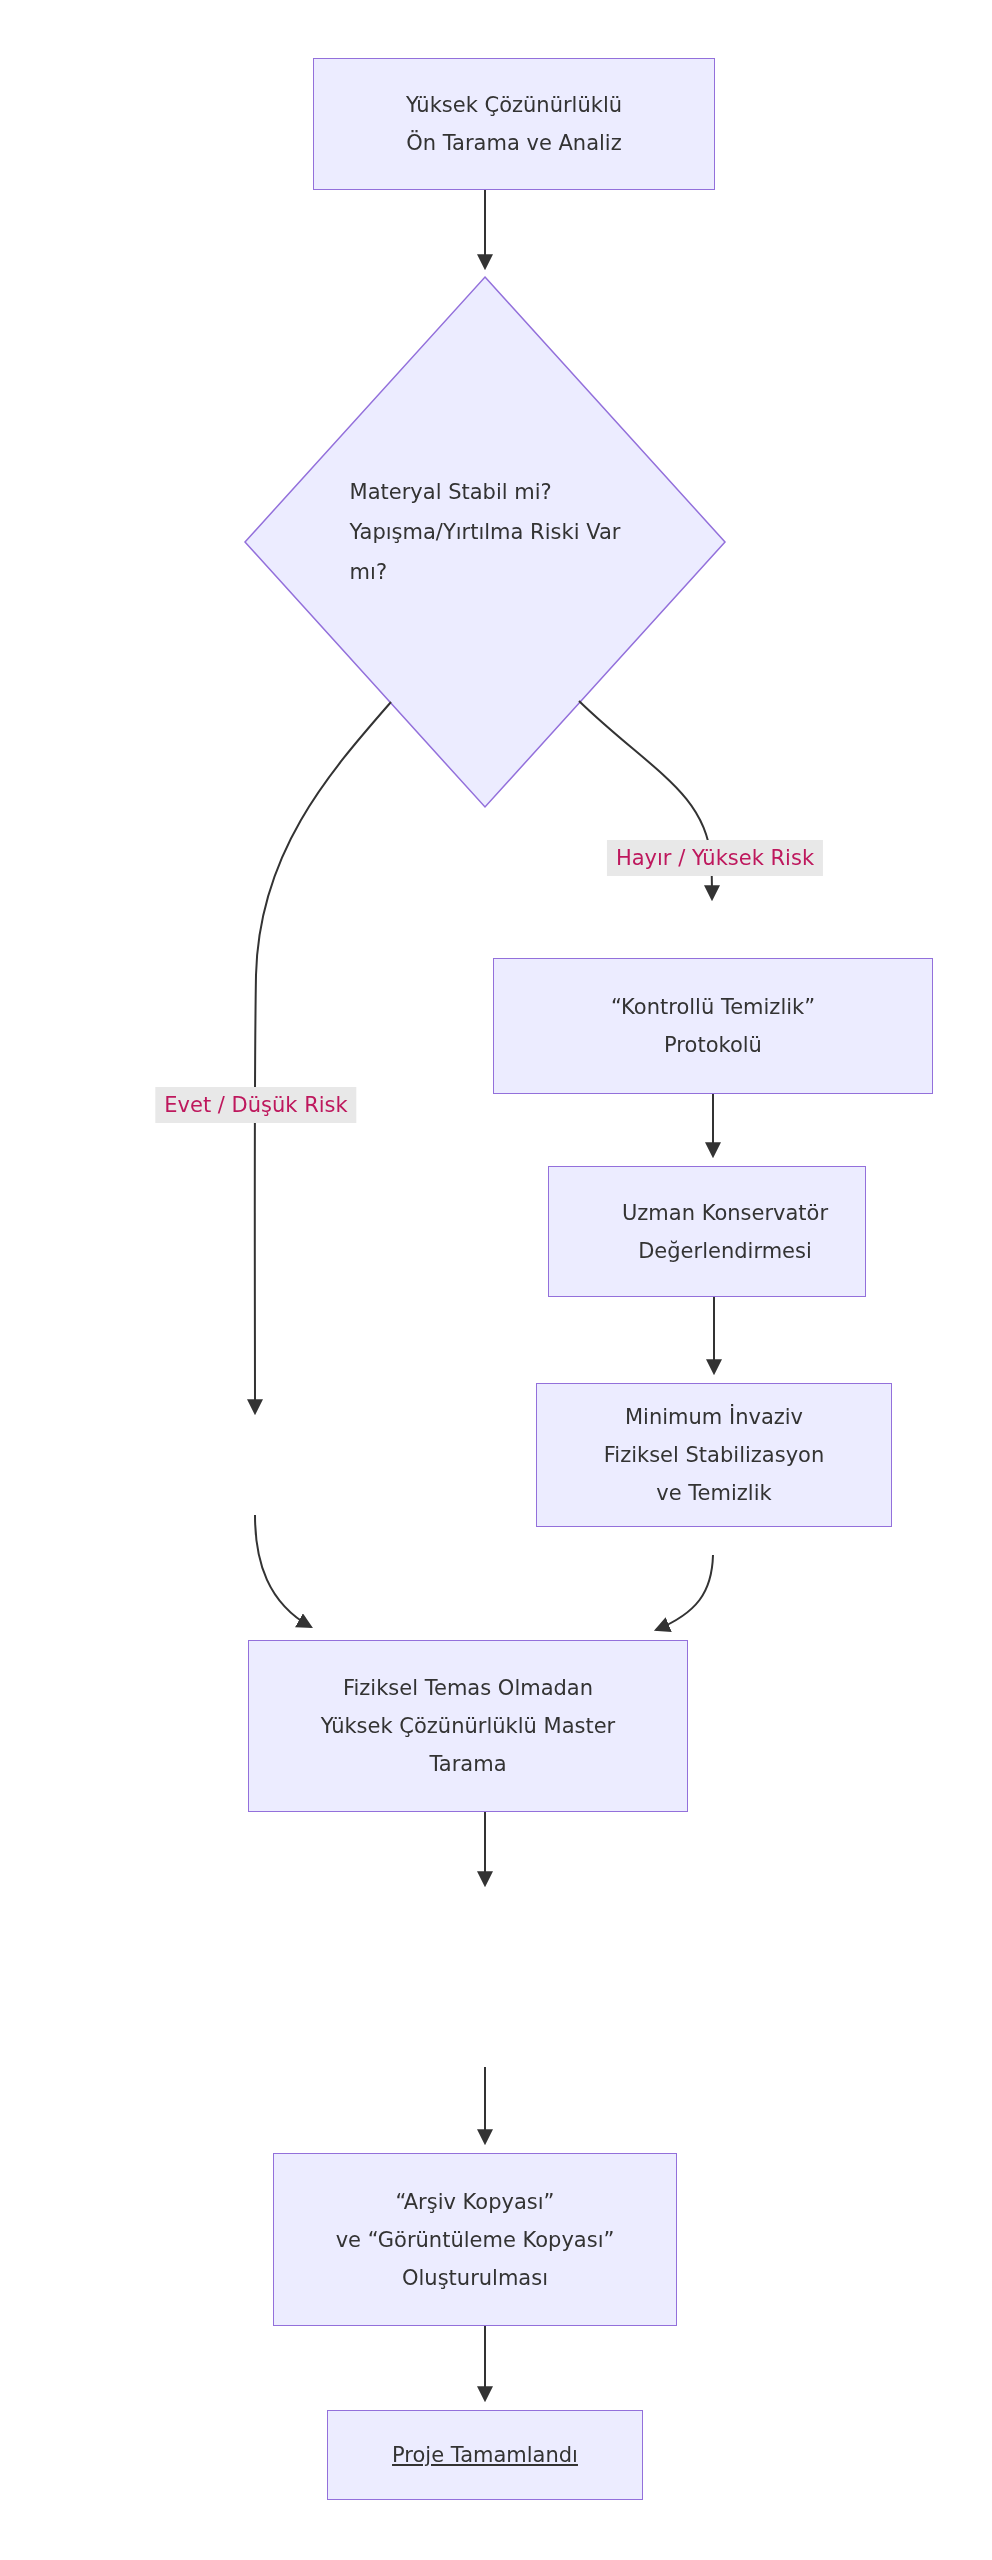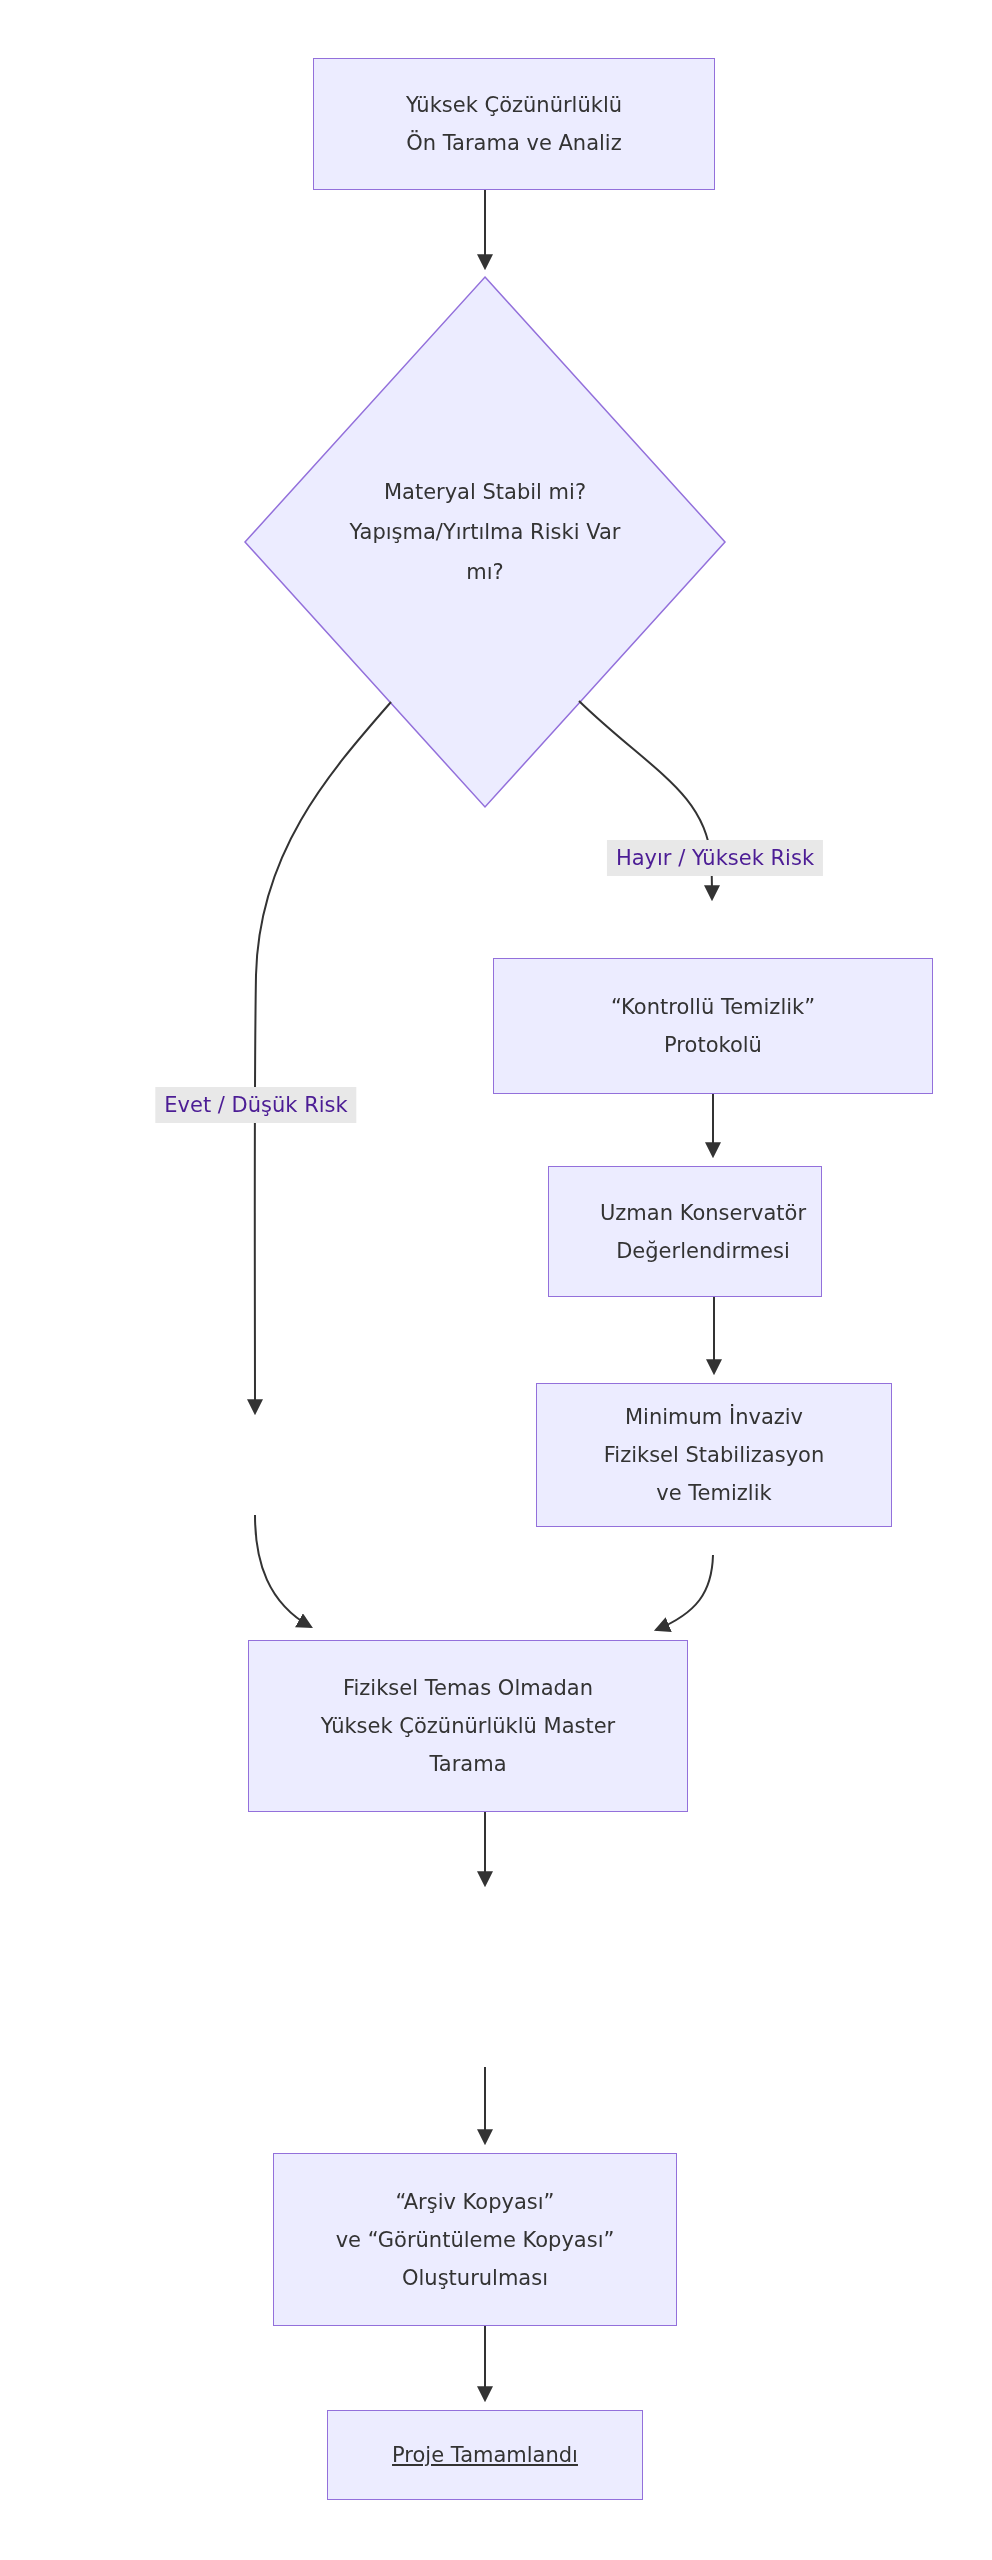--- a/index.html
+++ b/index.html
@@ -29,34 +29,33 @@
     font-size: 21px;
     line-height: 38px;
     white-space: pre-line;
     color: #333333;
   }
   .diamond-label {
     position: absolute;
     display: flex;
     align-items: center;
     justify-content: center;
-    text-align: center;
     font-size: 21px;
     line-height: 40px;
     white-space: pre-line;
     color: #333333;
   }
   .edge-label {
     position: absolute;
     transform: translate(-50%, -50%);
     background: var(--label-bg, #e8e8e8);
     padding: 6px 9px;
     font-size: 21px;
     line-height: 24px;
-    color: #4c1d95;
+    color: #be185d;
     white-space: nowrap;
   }
 </style>
 </head>
 <body>
 
 <div class="canvas">
 
   <svg class="edge-layer" viewBox="0 0 992 2560" xmlns="http://www.w3.org/2000/svg">
     <defs>
@@ -91,21 +90,21 @@
   <div class="node" style="left:313px; top:58px; width:402px; height:132px;">Yüksek Çözünürlüklü
 Ön Tarama ve Analiz</div>
 
   <div class="diamond-label" style="left:315px; top:472px; width:340px; height:120px;">Materyal Stabil mi?
 Yapışma/Yırtılma Riski Var
 mı?</div>
 
   <div class="node" style="left:493px; top:910px; width:440px; height:136px;margin-top:48px;">“Kontrollü Temizlik”
 Protokolü</div>
 
-  <div class="node" style="left:548px; top:1166px; width:274px; height:131px;padding-left:36px;">Uzman Konservatör
+  <div class="node" style="left:548px; top:1166px; width:318px; height:131px;padding-left:36px;">Uzman Konservatör
 Değerlendirmesi</div>
 
   <div class="node" style="left:536px; top:1383px; width:356px; height:144px;">Minimum İnvaziv
 Fiziksel Stabilizasyon
 ve Temizlik</div>
 
 
   <div class="node" style="left:248px; top:1640px; width:440px; height:172px;">Fiziksel Temas Olmadan
 Yüksek Çözünürlüklü Master
 Tarama</div>

